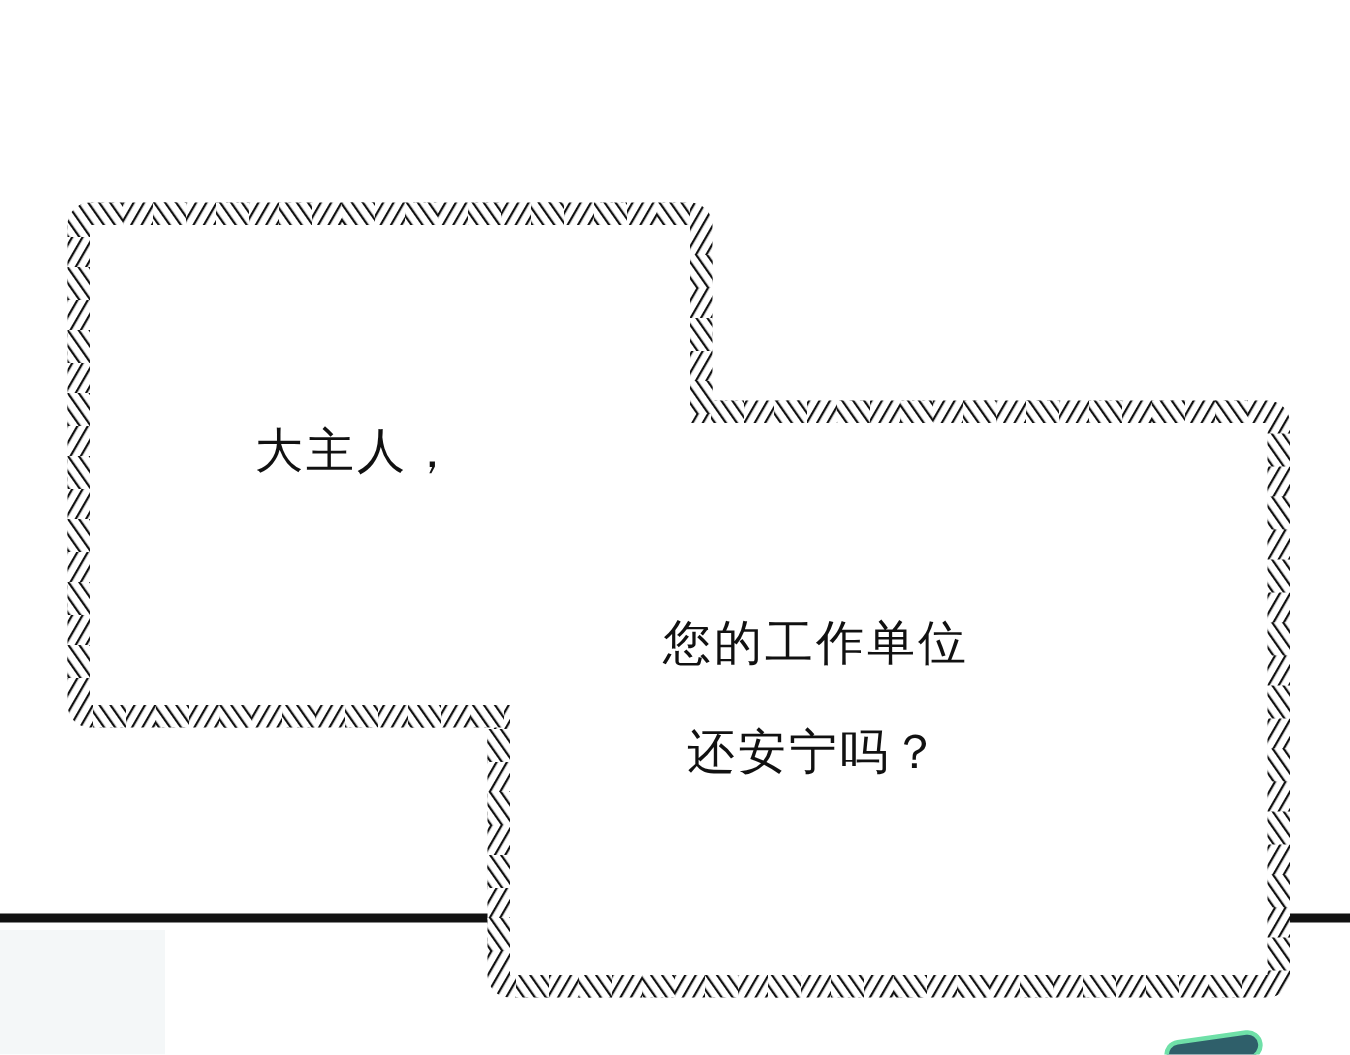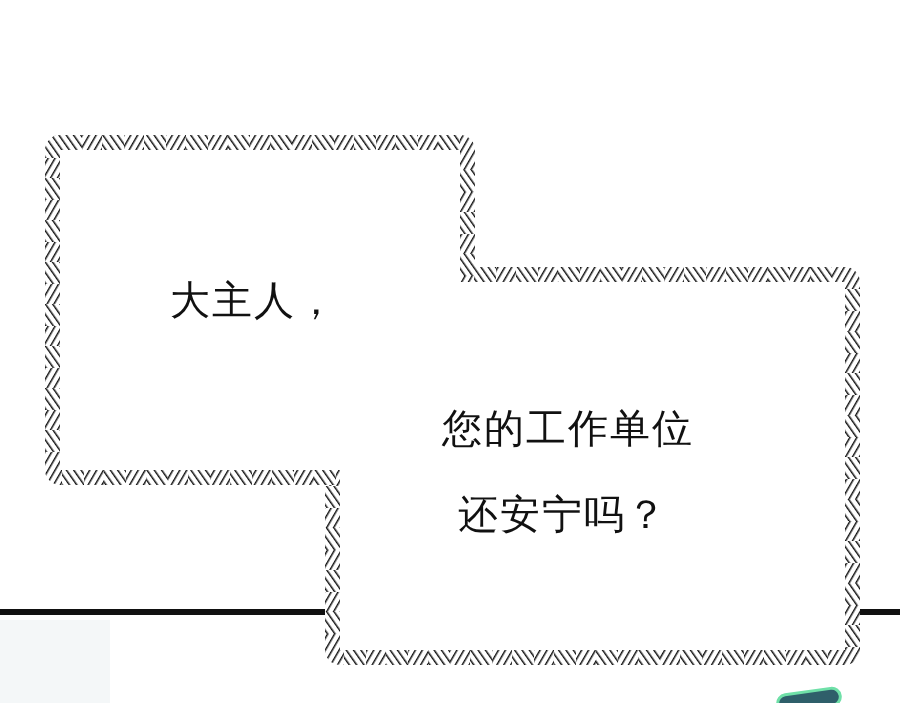--- a/index.html
+++ b/index.html
@@ -1,20 +1,20 @@
 <!DOCTYPE html>
 <html><head>
 <meta charset="utf-8">
 <style>
   html, body { margin:0; padding:0; }
   body { width:900px; height:703px; background:#ffffff; position:relative; overflow:hidden;
          font-family: "DejaVu Sans", sans-serif; }
   .panel-line { position:absolute; top:609px; height:6px; background:#111; }
   .bubble-svg { position:absolute; left:0; top:0; }
-  .line-text { position:absolute; color:#111; font-size:40px; font-weight:500; letter-spacing:2px; line-height:56px; white-space:nowrap; }
+  .line-text { position:absolute; color:#111; font-size:32px; font-weight:500; letter-spacing:2px; line-height:56px; white-space:nowrap; }
   .faint-box { position:absolute; left:0; top:620px; width:110px; height:83px; background:#f4f7f8; }
   .green-stroke { position:absolute; left:776px; top:690px; width:60px; height:14px; border-radius:10px;
                   background:#2f5f6a; border:3px solid #6fe0a8; transform:rotate(-8deg); }
 </style>
 </head>
 <body>
 
 <div class="panel-line" style="left:0; width:330px;"></div>
 <div class="panel-line" style="left:860px; width:40px;"></div>
 <div class="faint-box"></div>
@@ -31,13 +31,13 @@
       <line x1="0" y1="0" x2="0" y2="6" stroke="#111" stroke-width="3"></line>
     </pattern>
   </defs>
   <path d="M60 150 L460 150 L460 282 L845 282 L845 650 L340 650 L340 470 L60 470 Z" fill="#fff" stroke="url(#hatchA)" stroke-width="30" stroke-linejoin="round"></path>
   <path d="M60 150 L460 150 L460 282 L845 282 L845 650 L340 650 L340 470 L60 470 Z" fill="none" stroke="url(#hatchB)" stroke-width="30" stroke-dasharray="22 20" stroke-linejoin="round"></path>
   <path d="M60 150 L460 150 L460 282 L845 282 L845 650 L340 650 L340 470 L60 470 Z" fill="#fff" stroke="none" transform="translate(0,0)"></path>
 </svg>
 
 <div class="line-text" style="left:170px; top:272px;">大主人，</div>
 <div class="line-text" style="left:442px; top:400px;">您的工作单位</div>
-<div class="line-text" style="left:458px; top:486px;">还安宁吗？</div>
+<div class="line-text" style="left:458px; top:473px;">还安宁吗？</div>
 
 </body></html>

